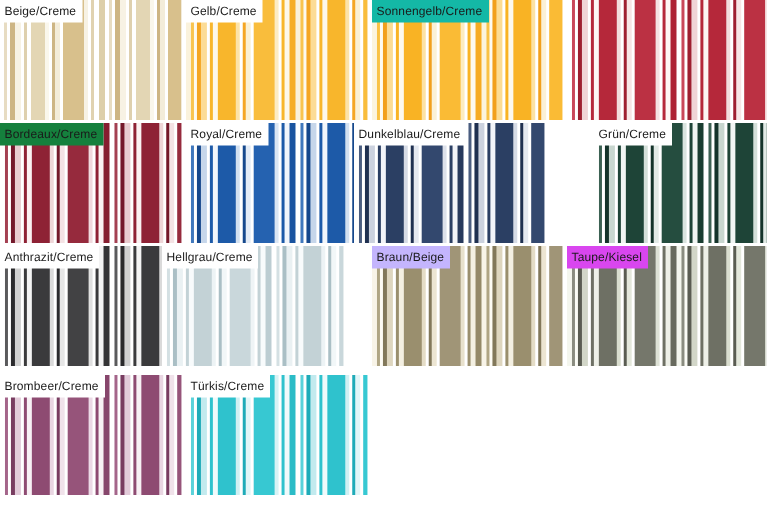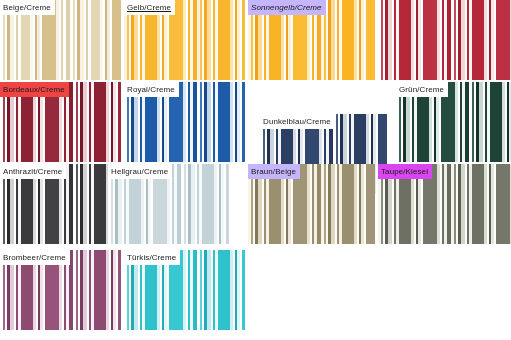--- a/index.html
+++ b/index.html
@@ -41,38 +41,38 @@
 </head>
 <body>
 
 <div id="swatch-board" style="background: rgb(255, 255, 255); width: 511px; height: 340px;">
     <div class="swatch-tile" style="left: 0px; top: 0px; width: 121px; height: 80px;">
       <div class="stripe-field" style="background: repeating-linear-gradient(90deg, rgb(255, 255, 255) 0px, rgb(255, 255, 255) 3px, rgb(231, 220, 194) 3px, rgb(231, 220, 194) 5px, rgb(255, 255, 255) 5px, rgb(255, 255, 255) 7px, rgb(205, 181, 132) 7px, rgb(205, 181, 132) 10px, rgb(247, 242, 228) 10px, rgb(247, 242, 228) 14px, rgb(255, 255, 255) 14px, rgb(255, 255, 255) 16px, rgb(222, 208, 174) 16px, rgb(222, 208, 174) 18px, rgb(255, 255, 255) 18px, rgb(255, 255, 255) 21px, rgb(227, 214, 180) 21px, rgb(227, 214, 180) 30px, rgb(250, 247, 236) 30px, rgb(250, 247, 236) 33px, rgb(255, 255, 255) 33px, rgb(255, 255, 255) 35px, rgb(205, 181, 132) 35px, rgb(205, 181, 132) 37px, rgb(243, 236, 217) 37px, rgb(243, 236, 217) 40px, rgb(255, 255, 255) 40px, rgb(255, 255, 255) 42px, rgb(216, 192, 140) 42px, rgb(216, 192, 140) 56px, rgb(247, 242, 228) 56px, rgb(247, 242, 228) 59px, rgb(255, 255, 255) 59px, rgb(255, 255, 255) 61px, rgb(224, 210, 176) 61px, rgb(224, 210, 176) 63px, rgb(255, 255, 255) 63px, rgb(255, 255, 255) 66px, rgb(221, 207, 169) 66px, rgb(221, 207, 169) 70px) 0% 0% / 70px 100% rgb(240, 234, 216);"></div>
       <div class="swatch-label" style="color: rgb(26, 26, 26); background: rgb(255, 255, 255);">Beige/Creme</div>
     </div>
     <div class="swatch-tile" style="left: 124px; top: 0px; width: 121px; height: 80px;">
       <div class="stripe-field" style="background: repeating-linear-gradient(90deg, rgb(250, 242, 220) 0px, rgb(250, 242, 220) 3px, rgb(249, 196, 79) 3px, rgb(249, 196, 79) 5px, rgb(253, 250, 240) 5px, rgb(253, 250, 240) 7px, rgb(245, 166, 35) 7px, rgb(245, 166, 35) 10px, rgb(252, 220, 150) 10px, rgb(252, 220, 150) 14px, rgb(255, 255, 255) 14px, rgb(255, 255, 255) 16px, rgb(248, 182, 44) 16px, rgb(248, 182, 44) 18px, rgb(253, 248, 236) 18px, rgb(253, 248, 236) 21px, rgb(248, 182, 44) 21px, rgb(248, 182, 44) 33px, rgb(252, 227, 168) 33px, rgb(252, 227, 168) 36px, rgb(255, 255, 255) 36px, rgb(255, 255, 255) 38px, rgb(245, 166, 35) 38px, rgb(245, 166, 35) 40px, rgb(250, 240, 212) 40px, rgb(250, 240, 212) 43px, rgb(255, 255, 255) 43px, rgb(255, 255, 255) 45px, rgb(249, 189, 60) 45px, rgb(249, 189, 60) 59px, rgb(252, 236, 196) 59px, rgb(252, 236, 196) 62px, rgb(255, 255, 255) 62px, rgb(255, 255, 255) 64px, rgb(248, 182, 44) 64px, rgb(248, 182, 44) 66px, rgb(253, 248, 236) 66px, rgb(253, 248, 236) 69px, rgb(246, 174, 40) 69px, rgb(246, 174, 40) 73px) 0% 0% / 73px 100% rgb(248, 182, 44);"></div>
-      <div class="swatch-label" style="color: rgb(26, 26, 26); background: rgb(255, 255, 255); text-decoration: underline;">Gelb/Creme</div>
+      <div class="swatch-label" style="color: rgb(26, 26, 26); background: rgb(255, 255, 255);">Gelb/Creme</div>
     </div>
     <div class="swatch-tile" style="left: 248px; top: 0px; width: 127px; height: 80px;">
       <div class="stripe-field" style="background: repeating-linear-gradient(90deg, rgb(251, 244, 222) 0px, rgb(251, 244, 222) 3px, rgb(249, 194, 69) 3px, rgb(249, 194, 69) 5px, rgb(254, 251, 242) 5px, rgb(254, 251, 242) 7px, rgb(242, 160, 28) 7px, rgb(242, 160, 28) 10px, rgb(252, 220, 148) 10px, rgb(252, 220, 148) 14px, rgb(255, 255, 255) 14px, rgb(255, 255, 255) 16px, rgb(249, 179, 36) 16px, rgb(249, 179, 36) 18px, rgb(253, 249, 238) 18px, rgb(253, 249, 238) 21px, rgb(249, 179, 36) 21px, rgb(249, 179, 36) 33px, rgb(252, 226, 164) 33px, rgb(252, 226, 164) 36px, rgb(255, 255, 255) 36px, rgb(255, 255, 255) 38px, rgb(242, 160, 28) 38px, rgb(242, 160, 28) 40px, rgb(251, 241, 214) 40px, rgb(251, 241, 214) 43px, rgb(255, 255, 255) 43px, rgb(255, 255, 255) 45px, rgb(250, 187, 53) 45px, rgb(250, 187, 53) 59px, rgb(253, 236, 192) 59px, rgb(253, 236, 192) 62px, rgb(255, 255, 255) 62px, rgb(255, 255, 255) 64px, rgb(249, 179, 36) 64px, rgb(249, 179, 36) 66px, rgb(253, 249, 238) 66px, rgb(253, 249, 238) 69px, rgb(246, 171, 34) 69px, rgb(246, 171, 34) 73px) 0% 0% / 73px 100% rgb(249, 179, 36);"></div>
-      <div class="swatch-label" style="color: rgb(26, 26, 26); background: #c4b5fd; font-style: italic;">Sonnengelb/Creme</div>
+      <div class="swatch-label" style="color: rgb(26, 26, 26); background: #14b8a6;">Sonnengelb/Creme</div>
     </div>
     <div class="swatch-tile" style="left: 378px; top: 0px; width: 133px; height: 80px;">
       <div class="stripe-field" style="background: repeating-linear-gradient(90deg, rgb(255, 255, 255) 0px, rgb(255, 255, 255) 3px, rgb(201, 72, 90) 3px, rgb(201, 72, 90) 5px, rgb(255, 255, 255) 5px, rgb(255, 255, 255) 7px, rgb(158, 31, 48) 7px, rgb(158, 31, 48) 10px, rgb(240, 212, 214) 10px, rgb(240, 212, 214) 14px, rgb(255, 255, 255) 14px, rgb(255, 255, 255) 16px, rgb(181, 40, 58) 16px, rgb(181, 40, 58) 18px, rgb(253, 246, 244) 18px, rgb(253, 246, 244) 21px, rgb(181, 40, 58) 21px, rgb(181, 40, 58) 33px, rgb(242, 220, 220) 33px, rgb(242, 220, 220) 36px, rgb(255, 255, 255) 36px, rgb(255, 255, 255) 38px, rgb(158, 31, 48) 38px, rgb(158, 31, 48) 40px, rgb(247, 230, 230) 40px, rgb(247, 230, 230) 43px, rgb(255, 255, 255) 43px, rgb(255, 255, 255) 45px, rgb(187, 49, 67) 45px, rgb(187, 49, 67) 59px, rgb(244, 226, 226) 59px, rgb(244, 226, 226) 62px, rgb(255, 255, 255) 62px, rgb(255, 255, 255) 64px, rgb(181, 40, 58) 64px, rgb(181, 40, 58) 66px, rgb(253, 246, 244) 66px, rgb(253, 246, 244) 69px, rgb(173, 35, 52) 69px, rgb(173, 35, 52) 73px) 0% 0% / 73px 100% rgb(181, 40, 58);"></div>
     </div>
     <div class="swatch-tile" style="left: 0px; top: 82px; width: 121px; height: 80px;">
       <div class="stripe-field" style="background: repeating-linear-gradient(90deg, rgb(255, 255, 255) 0px, rgb(255, 255, 255) 3px, rgb(164, 64, 82) 3px, rgb(164, 64, 82) 5px, rgb(255, 255, 255) 5px, rgb(255, 255, 255) 7px, rgb(115, 24, 42) 7px, rgb(115, 24, 42) 10px, rgb(232, 204, 208) 10px, rgb(232, 204, 208) 14px, rgb(255, 255, 255) 14px, rgb(255, 255, 255) 16px, rgb(142, 34, 53) 16px, rgb(142, 34, 53) 18px, rgb(251, 242, 243) 18px, rgb(251, 242, 243) 21px, rgb(142, 34, 53) 21px, rgb(142, 34, 53) 33px, rgb(238, 214, 216) 33px, rgb(238, 214, 216) 36px, rgb(255, 255, 255) 36px, rgb(255, 255, 255) 38px, rgb(115, 24, 42) 38px, rgb(115, 24, 42) 40px, rgb(244, 226, 228) 40px, rgb(244, 226, 228) 43px, rgb(255, 255, 255) 43px, rgb(255, 255, 255) 45px, rgb(150, 42, 61) 45px, rgb(150, 42, 61) 59px, rgb(240, 218, 222) 59px, rgb(240, 218, 222) 62px, rgb(255, 255, 255) 62px, rgb(255, 255, 255) 64px, rgb(142, 34, 53) 64px, rgb(142, 34, 53) 66px, rgb(251, 242, 243) 66px, rgb(251, 242, 243) 69px, rgb(134, 30, 48) 69px, rgb(134, 30, 48) 73px) 0% 0% / 73px 100% rgb(142, 34, 53);"></div>
-      <div class="swatch-label" style="color: rgb(26, 26, 26); background: #ef4444;">Bordeaux/Creme</div>
+      <div class="swatch-label" style="color: rgb(26, 26, 26); background: #15803d;">Bordeaux/Creme</div>
     </div>
     <div class="swatch-tile" style="left: 124px; top: 82px; width: 121px; height: 80px;">
       <div class="stripe-field" style="background: repeating-linear-gradient(90deg, rgb(255, 255, 255) 0px, rgb(255, 255, 255) 3px, rgb(64, 120, 189) 3px, rgb(64, 120, 189) 5px, rgb(255, 255, 255) 5px, rgb(255, 255, 255) 7px, rgb(22, 72, 140) 7px, rgb(22, 72, 140) 10px, rgb(198, 214, 234) 10px, rgb(198, 214, 234) 14px, rgb(255, 255, 255) 14px, rgb(255, 255, 255) 16px, rgb(29, 90, 168) 16px, rgb(29, 90, 168) 18px, rgb(242, 246, 251) 18px, rgb(242, 246, 251) 21px, rgb(29, 90, 168) 21px, rgb(29, 90, 168) 33px, rgb(210, 224, 240) 33px, rgb(210, 224, 240) 36px, rgb(255, 255, 255) 36px, rgb(255, 255, 255) 38px, rgb(22, 72, 140) 38px, rgb(22, 72, 140) 40px, rgb(228, 236, 246) 40px, rgb(228, 236, 246) 43px, rgb(255, 255, 255) 43px, rgb(255, 255, 255) 45px, rgb(37, 98, 176) 45px, rgb(37, 98, 176) 59px, rgb(219, 230, 243) 59px, rgb(219, 230, 243) 62px, rgb(255, 255, 255) 62px, rgb(255, 255, 255) 64px, rgb(29, 90, 168) 64px, rgb(29, 90, 168) 66px, rgb(242, 246, 251) 66px, rgb(242, 246, 251) 69px, rgb(26, 84, 160) 69px, rgb(26, 84, 160) 73px) 0% 0% / 73px 100% rgb(29, 90, 168);"></div>
       <div class="swatch-label" style="color: rgb(26, 26, 26); background: rgb(255, 255, 255);">Royal/Creme</div>
     </div>
-    <div class="swatch-tile" style="left: 260px; top: 82px; width: 127px; height: 80px; margin-top: 32px;">
+    <div class="swatch-tile" style="left: 236px; top: 82px; width: 127px; height: 80px;">
       <div class="stripe-field" style="background: repeating-linear-gradient(90deg, rgb(255, 255, 255) 0px, rgb(255, 255, 255) 3px, rgb(74, 93, 128) 3px, rgb(74, 93, 128) 5px, rgb(255, 255, 255) 5px, rgb(255, 255, 255) 7px, rgb(31, 48, 80) 7px, rgb(31, 48, 80) 10px, rgb(204, 210, 222) 10px, rgb(204, 210, 222) 14px, rgb(255, 255, 255) 14px, rgb(255, 255, 255) 16px, rgb(43, 63, 99) 16px, rgb(43, 63, 99) 18px, rgb(242, 244, 248) 18px, rgb(242, 244, 248) 21px, rgb(43, 63, 99) 21px, rgb(43, 63, 99) 33px, rgb(214, 219, 229) 33px, rgb(214, 219, 229) 36px, rgb(255, 255, 255) 36px, rgb(255, 255, 255) 38px, rgb(31, 48, 80) 38px, rgb(31, 48, 80) 40px, rgb(228, 232, 239) 40px, rgb(228, 232, 239) 43px, rgb(255, 255, 255) 43px, rgb(255, 255, 255) 45px, rgb(51, 72, 110) 45px, rgb(51, 72, 110) 59px, rgb(221, 225, 234) 59px, rgb(221, 225, 234) 62px, rgb(255, 255, 255) 62px, rgb(255, 255, 255) 64px, rgb(43, 63, 99) 64px, rgb(43, 63, 99) 66px, rgb(242, 244, 248) 66px, rgb(242, 244, 248) 69px, rgb(39, 57, 92) 69px, rgb(39, 57, 92) 73px) 0% 0% / 73px 100% rgb(43, 63, 99);"></div>
       <div class="swatch-label" style="color: rgb(26, 26, 26); background: rgb(255, 255, 255);">Dunkelblau/Creme</div>
     </div>
     <div class="swatch-tile" style="left: 396px; top: 82px; width: 133px; height: 80px;">
       <div class="stripe-field" style="background: repeating-linear-gradient(90deg, rgb(255, 255, 255) 0px, rgb(255, 255, 255) 3px, rgb(60, 97, 83) 3px, rgb(60, 97, 83) 5px, rgb(255, 255, 255) 5px, rgb(255, 255, 255) 7px, rgb(20, 51, 42) 7px, rgb(20, 51, 42) 10px, rgb(200, 214, 207) 10px, rgb(200, 214, 207) 14px, rgb(255, 255, 255) 14px, rgb(255, 255, 255) 16px, rgb(30, 68, 55) 16px, rgb(30, 68, 55) 18px, rgb(241, 245, 243) 18px, rgb(241, 245, 243) 21px, rgb(30, 68, 55) 21px, rgb(30, 68, 55) 33px, rgb(212, 223, 217) 33px, rgb(212, 223, 217) 36px, rgb(255, 255, 255) 36px, rgb(255, 255, 255) 38px, rgb(20, 51, 42) 38px, rgb(20, 51, 42) 40px, rgb(226, 234, 230) 40px, rgb(226, 234, 230) 43px, rgb(255, 255, 255) 43px, rgb(255, 255, 255) 45px, rgb(37, 77, 63) 45px, rgb(37, 77, 63) 59px, rgb(218, 228, 223) 59px, rgb(218, 228, 223) 62px, rgb(255, 255, 255) 62px, rgb(255, 255, 255) 64px, rgb(30, 68, 55) 64px, rgb(30, 68, 55) 66px, rgb(241, 245, 243) 66px, rgb(241, 245, 243) 69px, rgb(26, 61, 49) 69px, rgb(26, 61, 49) 73px) 0% 0% / 73px 100% rgb(30, 68, 55);"></div>
       <div class="swatch-label" style="color: rgb(26, 26, 26); background: rgb(255, 255, 255);">Grün/Creme</div>
     </div>
     <div class="swatch-tile" style="left: 0px; top: 164px; width: 121px; height: 80px;">
       <div class="stripe-field" style="background: repeating-linear-gradient(90deg, rgb(255, 255, 255) 0px, rgb(255, 255, 255) 3px, rgb(90, 90, 92) 3px, rgb(90, 90, 92) 5px, rgb(255, 255, 255) 5px, rgb(255, 255, 255) 7px, rgb(42, 42, 44) 7px, rgb(42, 42, 44) 10px, rgb(208, 208, 208) 10px, rgb(208, 208, 208) 14px, rgb(255, 255, 255) 14px, rgb(255, 255, 255) 16px, rgb(58, 58, 60) 16px, rgb(58, 58, 60) 18px, rgb(244, 244, 244) 18px, rgb(244, 244, 244) 21px, rgb(58, 58, 60) 21px, rgb(58, 58, 60) 33px, rgb(218, 218, 218) 33px, rgb(218, 218, 218) 36px, rgb(255, 255, 255) 36px, rgb(255, 255, 255) 38px, rgb(42, 42, 44) 38px, rgb(42, 42, 44) 40px, rgb(230, 230, 230) 40px, rgb(230, 230, 230) 43px, rgb(255, 255, 255) 43px, rgb(255, 255, 255) 45px, rgb(66, 66, 68) 45px, rgb(66, 66, 68) 59px, rgb(224, 224, 224) 59px, rgb(224, 224, 224) 62px, rgb(255, 255, 255) 62px, rgb(255, 255, 255) 64px, rgb(58, 58, 60) 64px, rgb(58, 58, 60) 66px, rgb(244, 244, 244) 66px, rgb(244, 244, 244) 69px, rgb(52, 52, 54) 69px, rgb(52, 52, 54) 73px) 0% 0% / 73px 100% rgb(58, 58, 60);"></div>
       <div class="swatch-label" style="color: rgb(26, 26, 26); background: rgb(255, 255, 255);">Anthrazit/Creme</div>

